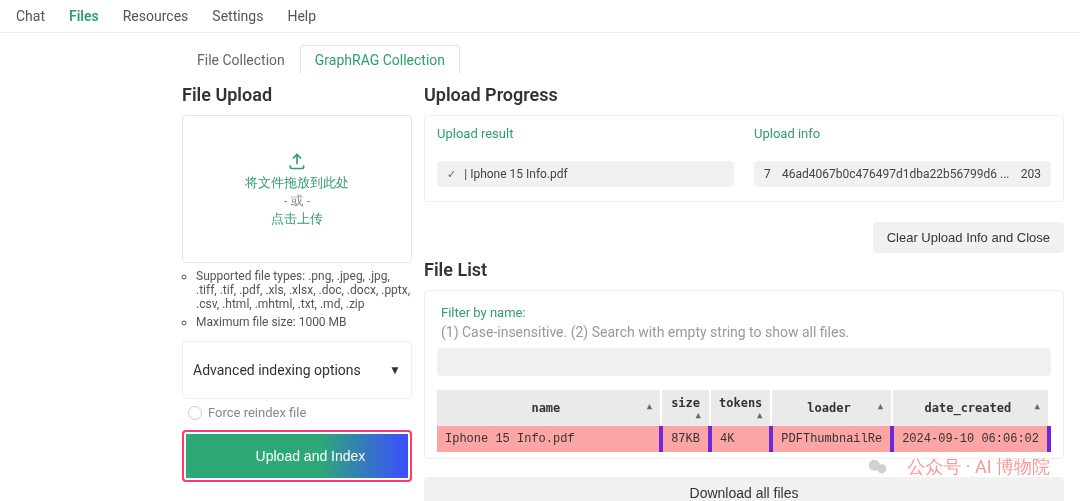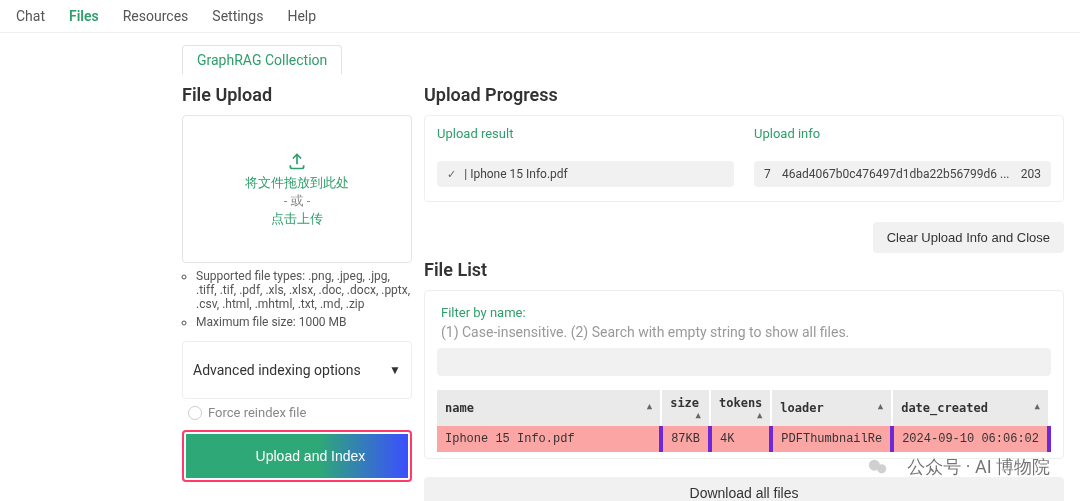--- a/index.html
+++ b/index.html
@@ -208,21 +208,21 @@
     margin-bottom: 14px;
   }
 
   table.files {
     width: 100%;
     border-collapse: collapse;
     font-size: 12px;
   }
   table.files th {
     background: #eaeaea;
-    text-align: left;
+    text-align: center;
     font-weight: 600;
     padding: 6px 8px;
     border-right: 2px solid #fff;
     font-family: Menlo, Consolas, monospace;
     position: relative;
   }
   table.files th .sort {
     float: right;
     font-size: 9px;
     color: #666;
@@ -254,21 +254,21 @@
     font-size: 14px;
     cursor: pointer;
     width: 100%;
     color: #333;
   }
 
   .watermark {
     position: absolute;
     right: 30px;
     bottom: 22px;
-    color: #000000;
+    color: #ef4444;
     font-size: 18px;
     opacity: 0.55;
     display: flex;
     align-items: center;
     gap: 18px;
     pointer-events: none;
   }
   .watermark svg { width: 22px; height: 22px; fill: #aaa; }
 </style>
 </head>
@@ -276,20 +276,21 @@
 
 <div class="topnav">
   <span class="item">Chat</span>
   <span class="item active">Files</span>
   <span class="item">Resources</span>
   <span class="item">Settings</span>
   <span class="item">Help</span>
 </div>
 
 <div class="tabs">
+  <div class="tab">File Collection</div>
   <div class="tab active">GraphRAG Collection</div>
 </div>
 
 <div class="main">
 
   <div class="left">
     <h2>File Upload</h2>
 
     <div class="dropzone">
       <span class="upicon">

